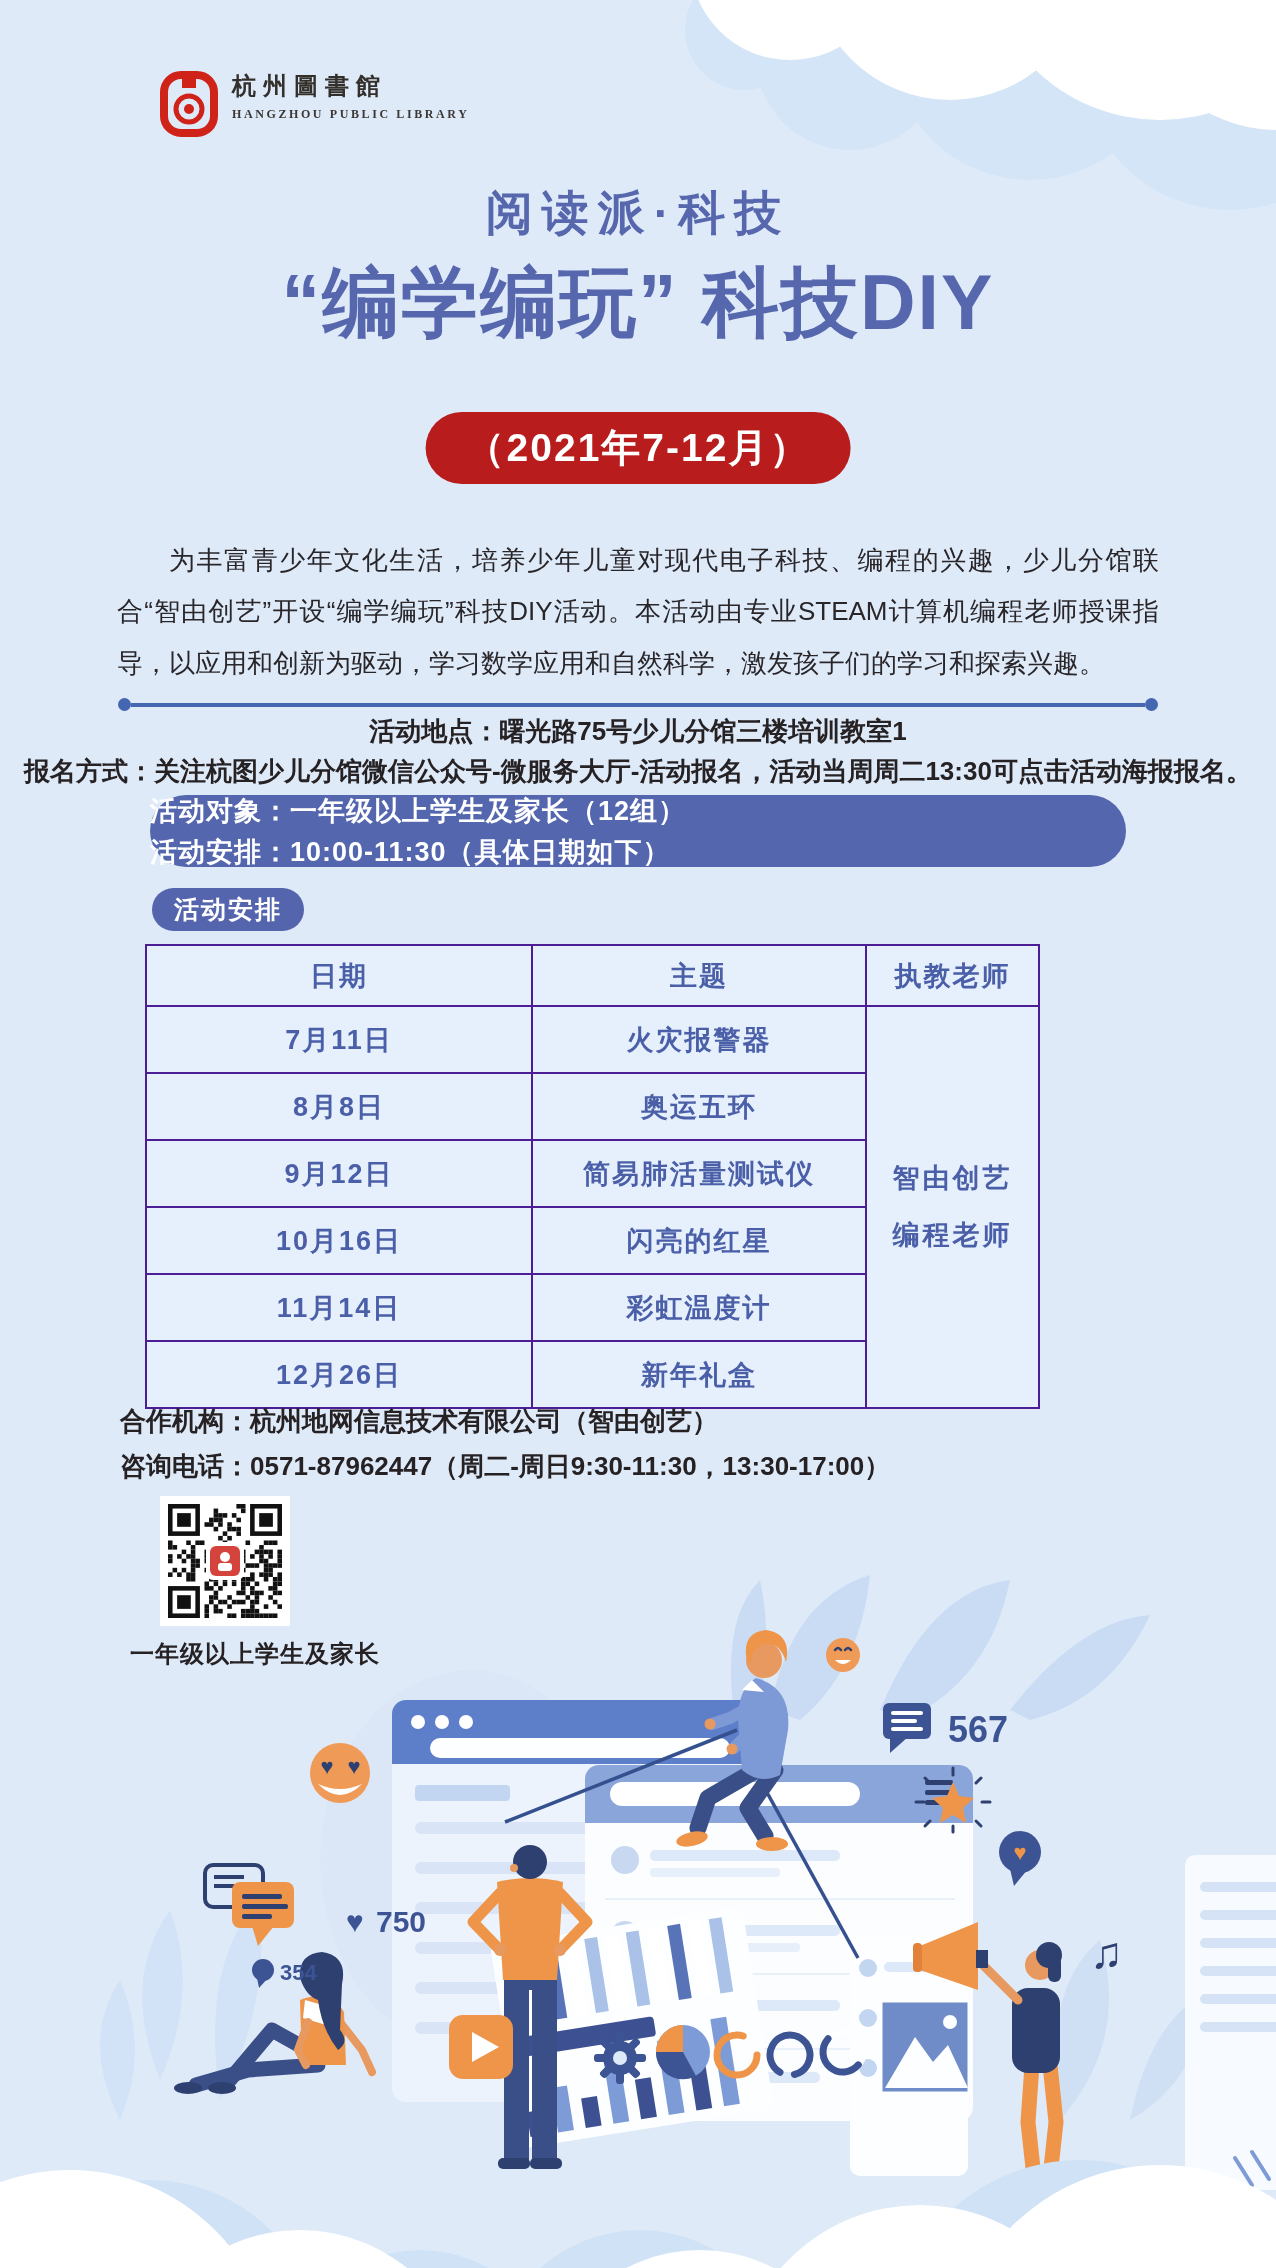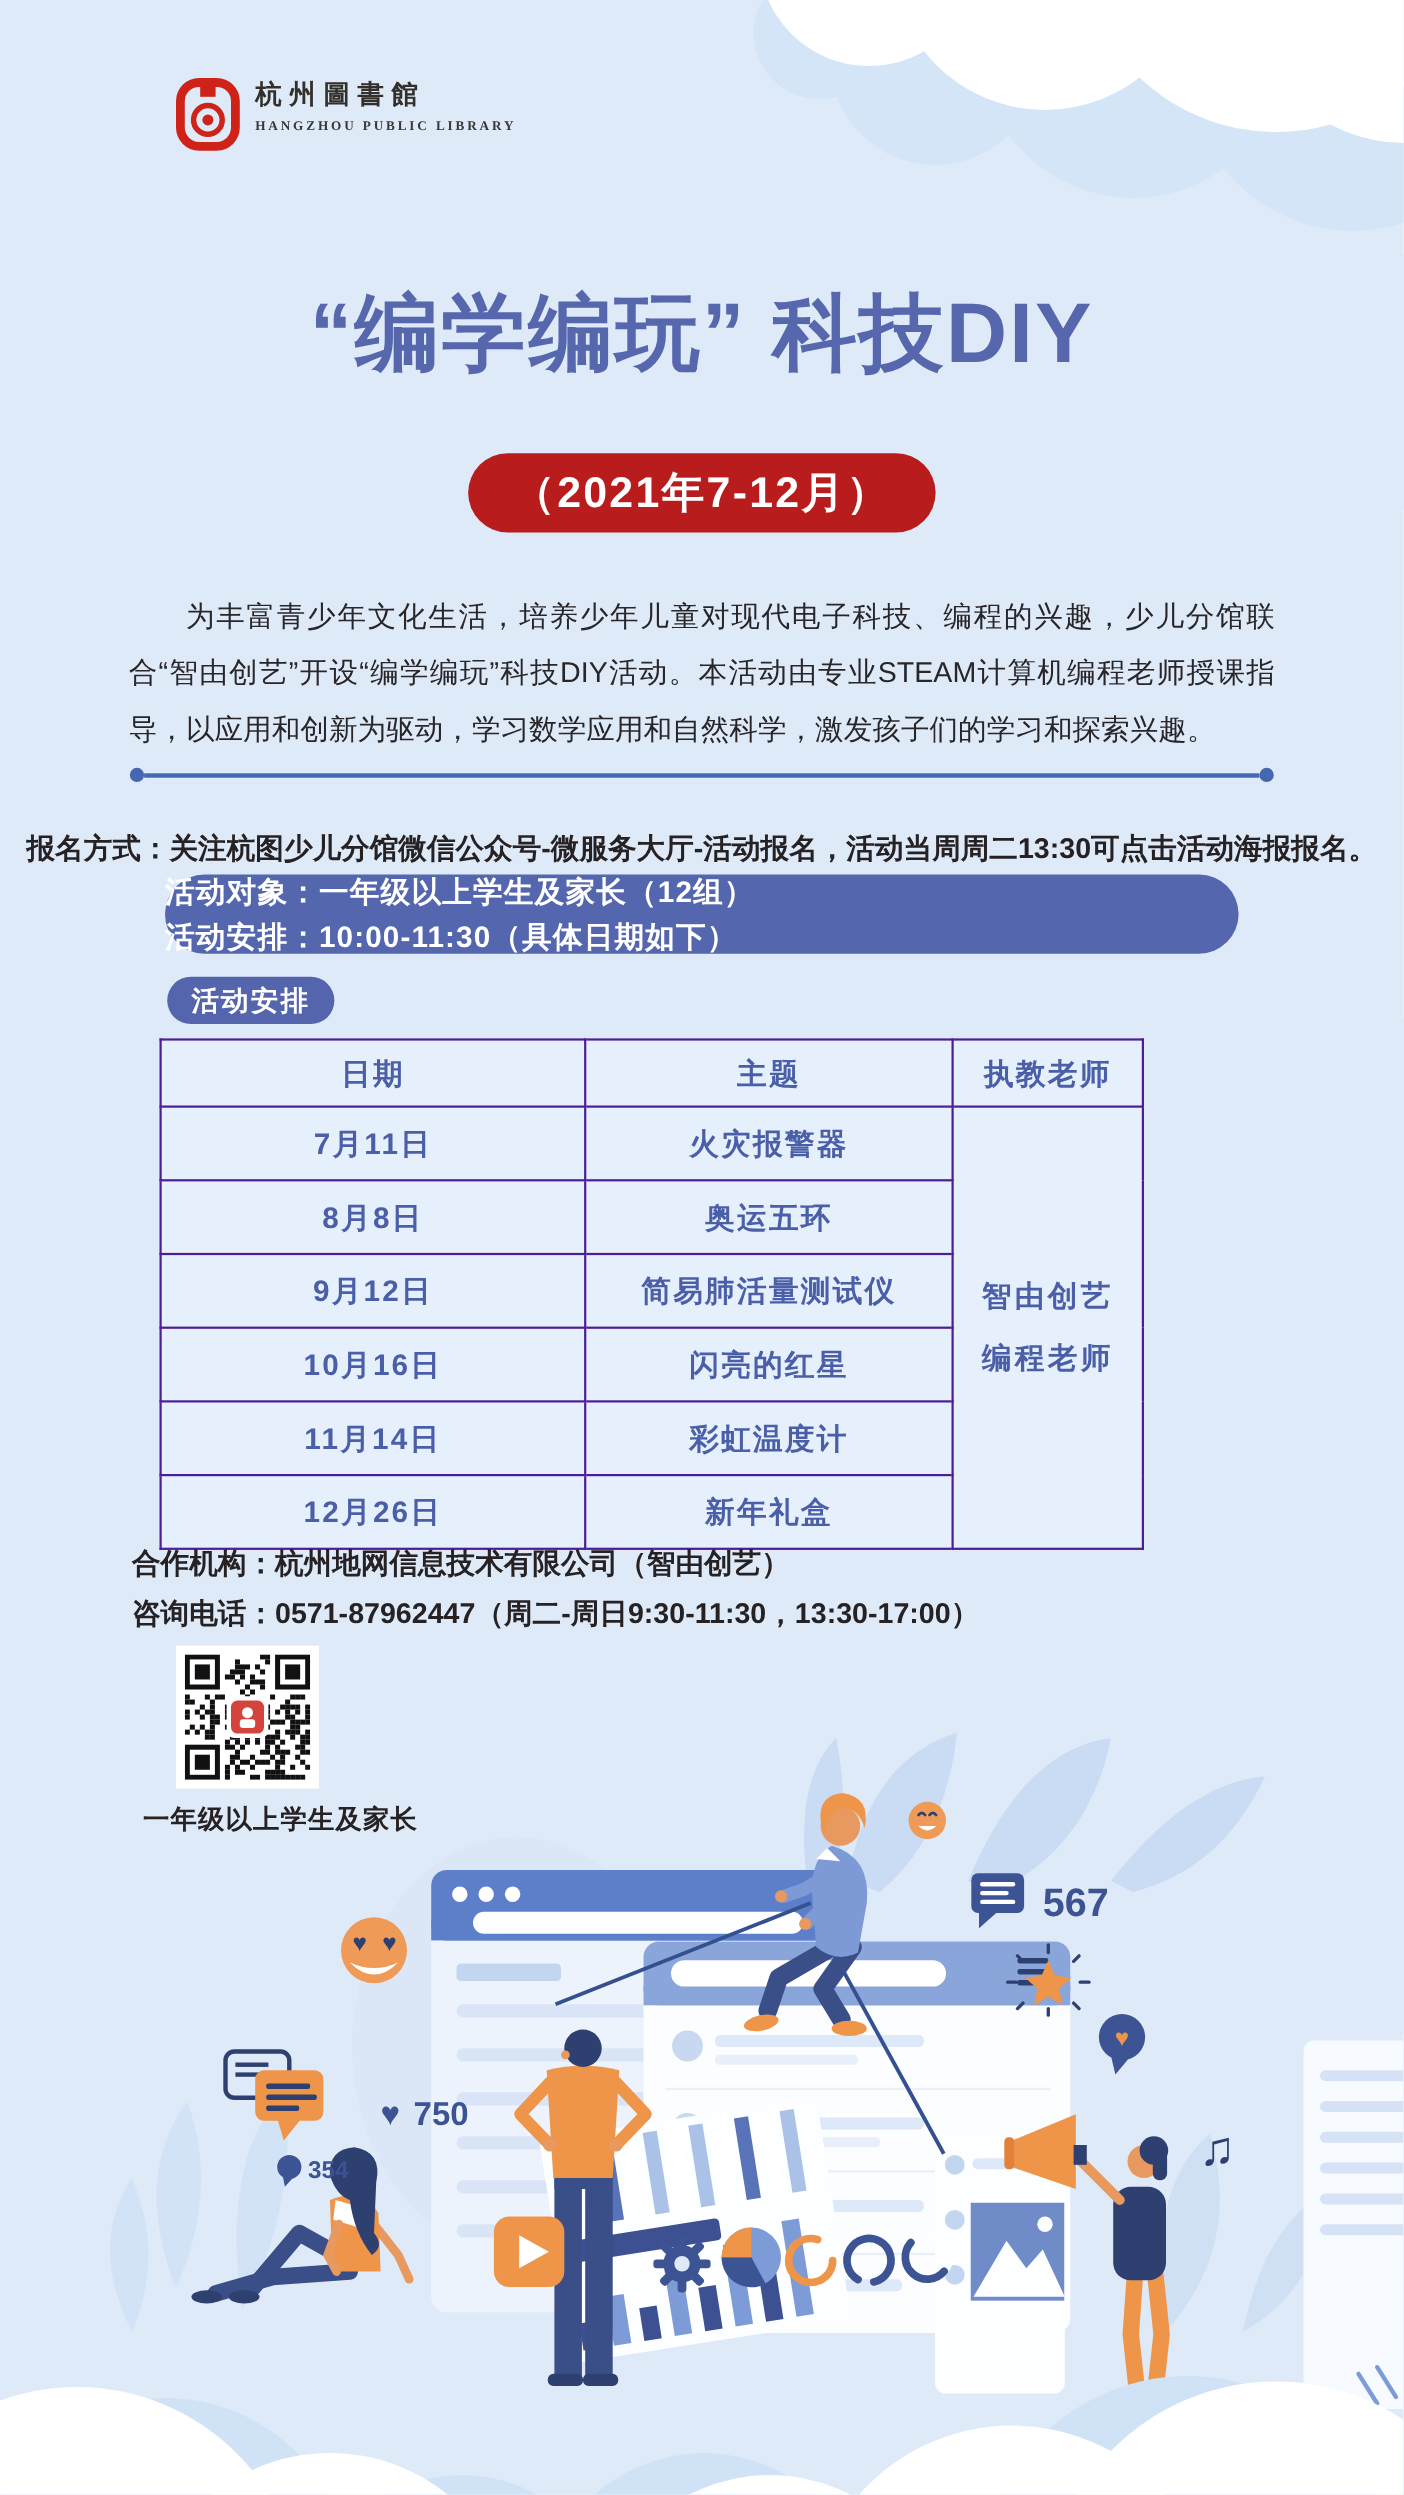--- a/index.html
+++ b/index.html
@@ -79,30 +79,32 @@
       <rect x="24" y="9" width="14" height="9" fill="#cf2218"></rect>
       <circle cx="31" cy="39" r="13" fill="none" stroke="#cf2218" stroke-width="5"></circle>
       <circle cx="31" cy="39" r="5" fill="#cf2218"></circle>
     </svg>
     <div class="logo-text">
       <div class="logo-cn">杭州圖書館</div>
       <div class="logo-en">HANGZHOU PUBLIC LIBRARY</div>
     </div>
   </div>
 
+  <div class="abs series">阅读派·科技</div>
   <div class="abs main-title">“编学编玩” 科技DIY</div>
   <div class="abs date-badge">（2021年7-12月）</div>
 
   <p class="abs intro" style="margin:0">为丰富青少年文化生活，培养少年儿童对现代电子科技、编程的兴趣，少儿分馆联合“智由创艺”开设“编学编玩”科技DIY活动。本活动由专业STEAM计算机编程老师授课指导，以应用和创新为驱动，学习数学应用和自然科学，激发孩子们的学习和探索兴趣。</p>
   <div class="abs divider">
     <div class="dot"></div>
       <div class="line"></div>
       <div class="dot"></div>
   </div>
 
+  <div class="abs detail-line loc">活动地点：曙光路75号少儿分馆三楼培训教室1</div>
   <div class="abs detail-line reg">报名方式：关注杭图少儿分馆微信公众号-微服务大厅-活动报名，活动当周周二13:30可点击活动海报报名。</div>
 
   <div class="abs banner">
     <div>活动对象：一年级以上学生及家长（12组）</div>
     <div>活动安排：10:00-11:30（具体日期如下）</div>
   </div>
 
   <div class="abs tag">活动安排</div>
 
   <table class="sched">

